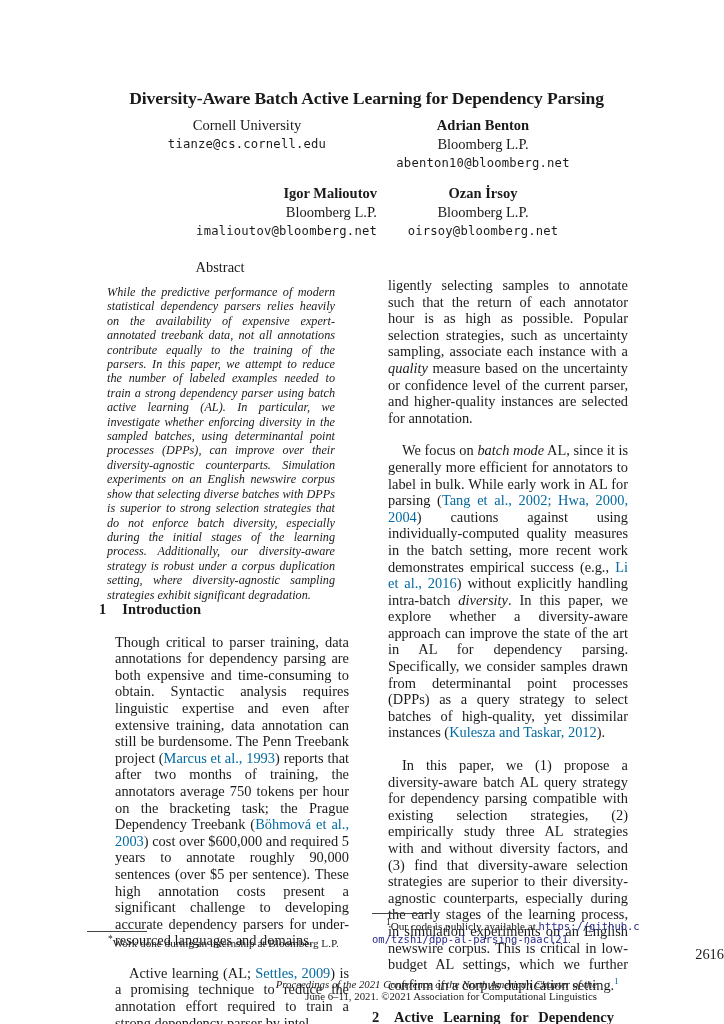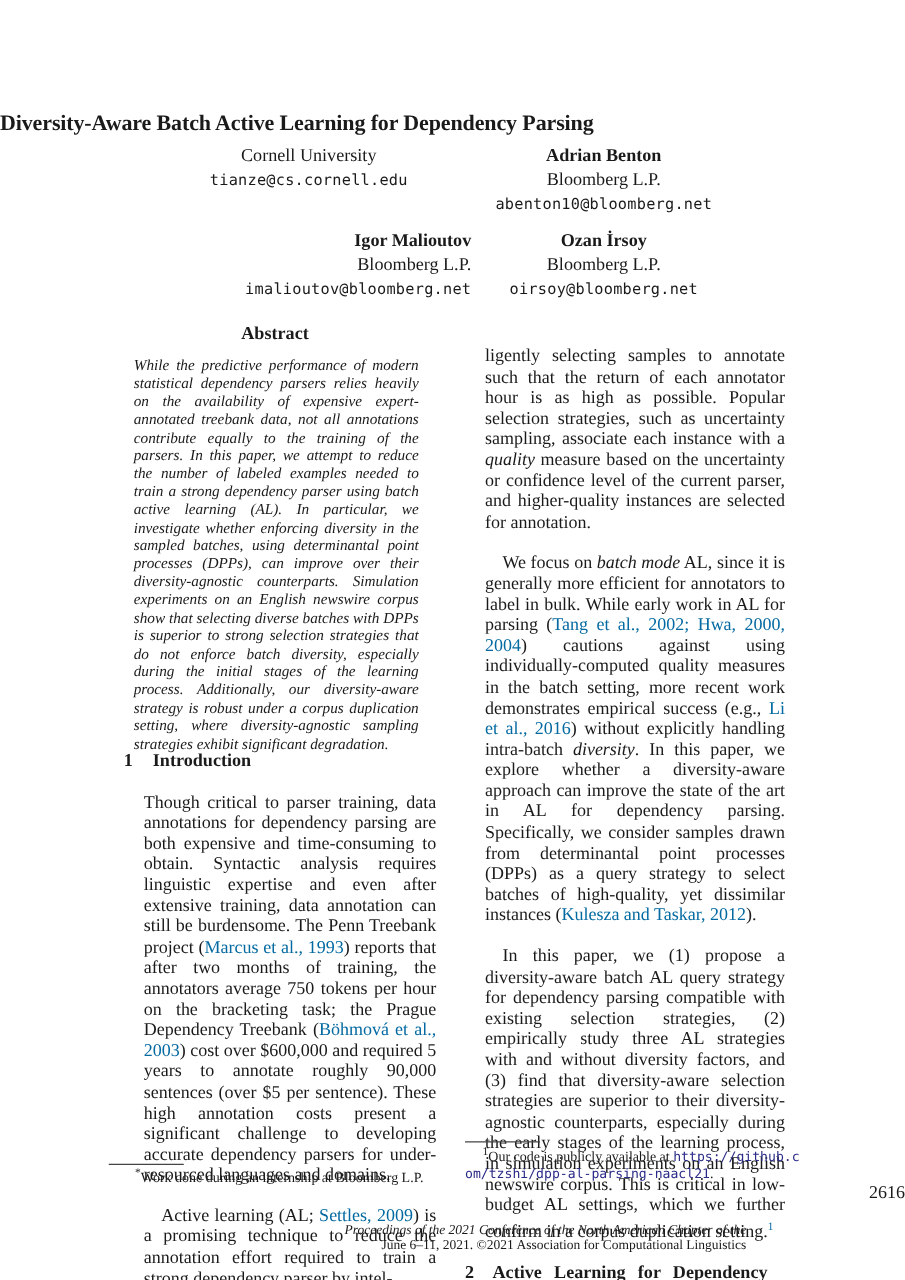--- a/index.html
+++ b/index.html
@@ -1,31 +1,31 @@
 <!DOCTYPE html>
 <html><head>
 <meta charset="utf-8">
 <style>
   html, body { margin: 0; padding: 0; background: #ffffff; }
   body { width: 724px; height: 1024px; position: relative; overflow: hidden;
          font-family: "Liberation Serif", "DejaVu Serif", serif; color: #1a1a1a; }
   .cite { color: #0369a1; }
   .mono { font-family: "DejaVu Sans Mono", "Liberation Mono", monospace; }
-  .title { position: absolute; left: 0; width: 604px; top: 88px; text-align: left;
+  .title { position: absolute; left: 0; width: 604px; top: 88px; text-align: right;
            font-weight: bold; font-size: 17.6px; letter-spacing: -0.1px; }
   .author { position: absolute; width: 260px; text-align: center; line-height: 19px; }
   .author .name { font-weight: bold; font-size: 14.5px; }
   .author .aff { font-size: 14.5px; }
   .author .email { font-size: 12.2px; letter-spacing: 0.2px; }
   .author sup { color: #2a2a88; font-size: 9px; }
   .col { position: absolute; text-align: justify; }
   .left { left: 99px; width: 266px; }
   .right { left: 372px; width: 272px; }
   .abs-head { position: absolute; left: 87px; width: 266px; top: 259px; text-align: center;
-              font-weight: bold; font-size: 14.5px; }
+              font-weight: normal; font-size: 14.5px; }
   .abstract { position: absolute; left: 107px; width: 228px; top: 285px;
               font-size: 12.2px; line-height: 14.4px; text-align: justify; hyphens: none; font-style: italic; }
   .body-text { font-size: 14.4px; line-height: 16.6px; }
   .sec-head { font-weight: bold; font-size: 14.5px; }
   .subsec-head { font-weight: bold; font-size: 13.2px; }
   p { margin: 16px; }
   .indent { text-indent: 14px; }
   .fn-rule { position: absolute; height: 0; border-top: 1px solid #444; width: 60px; }
   .footnote { position: absolute; font-size: 11.2px; line-height: 13px; }
   .footnote .mono { font-size: 10.5px; color: #2a2a88; }

